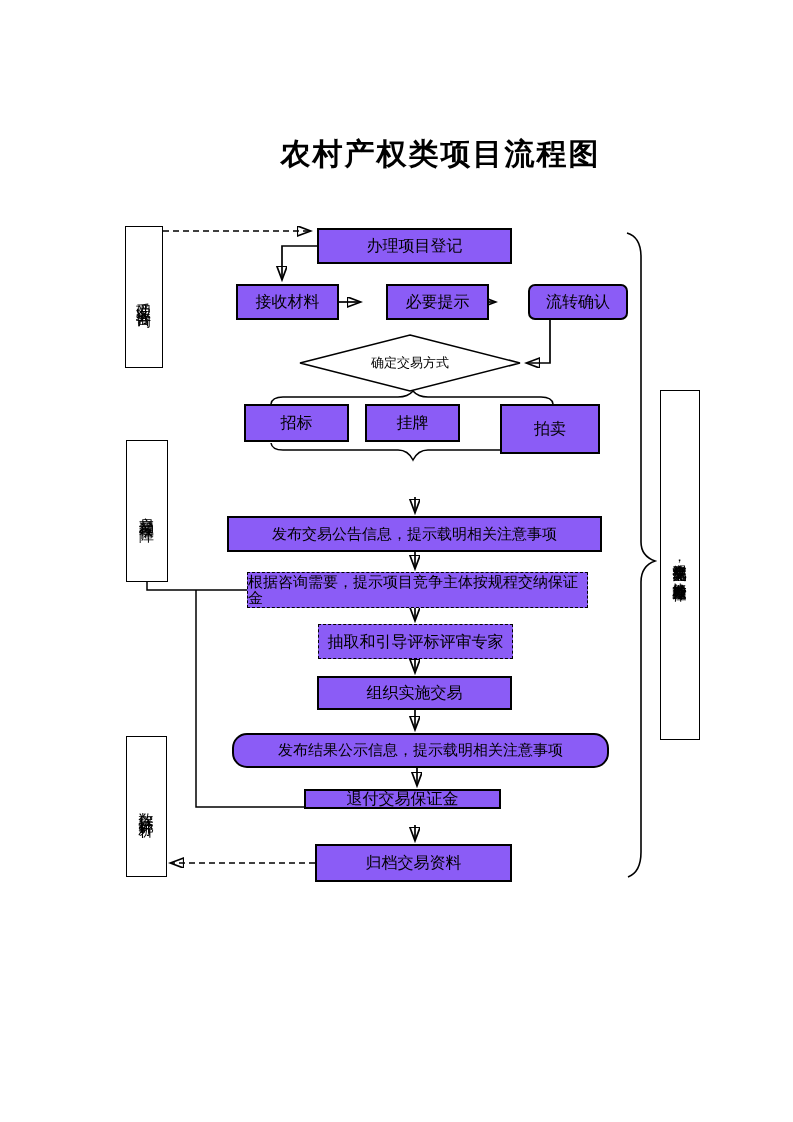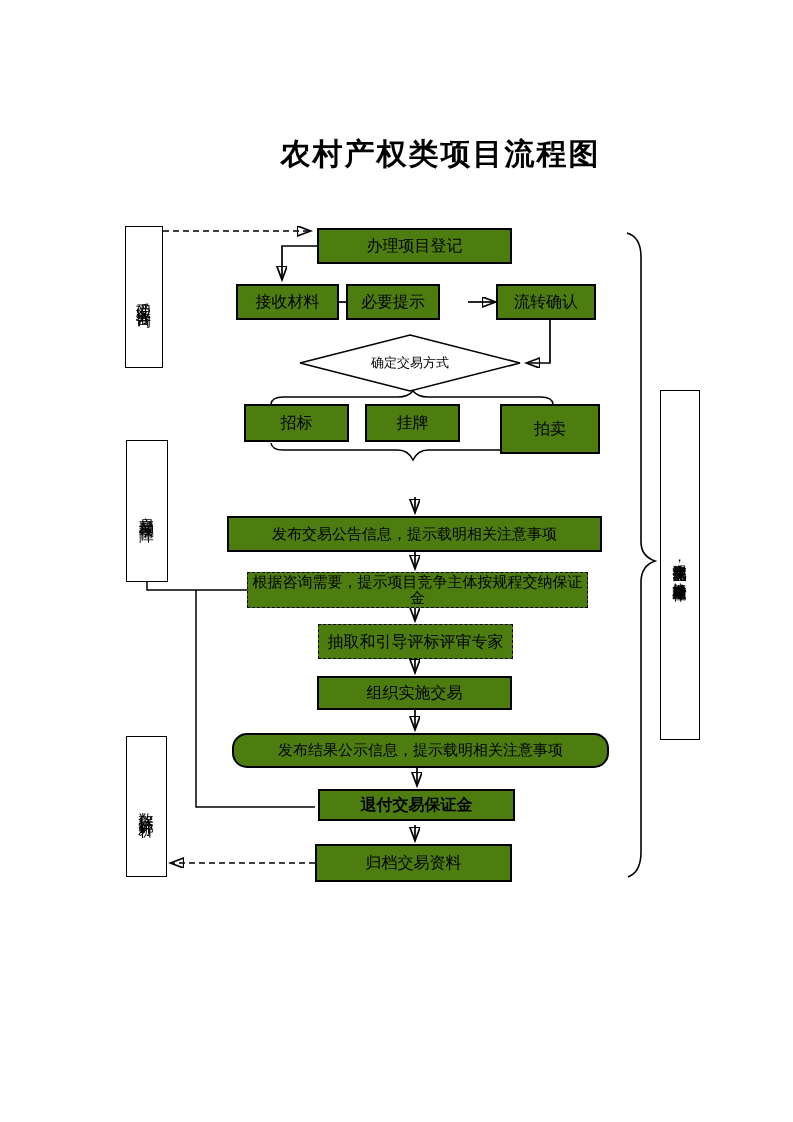--- a/index.html
+++ b/index.html
@@ -9,23 +9,23 @@
     overflow:hidden;
   }
   .title{
     position:absolute;top:134px;left:0;width:793px;text-align:center;
     font-family:"Liberation Serif","DejaVu Serif",serif;
     font-weight:bold;font-size:30px;letter-spacing:2px;margin-left:44px;
   }
   .wires{position:absolute;top:0;left:0;z-index:1;}
   .wires path,.wires polygon{stroke:#000;fill:none;}
   .node{
-    position:absolute;box-sizing:border-box;border:2px solid #000;background:#4d7c0f;
+    position:absolute;box-sizing:border-box;border:2px solid #000;background:#8b5cf6;
     display:flex;align-items:center;justify-content:center;
-    font-size:15px;line-height:1.1;text-align:center;z-index:2;
+    font-size:15px;line-height:1.1;z-index:2;
   }
   .node.sm{font-size:16px;}
   .node.dashed{border:1.6px dashed #000;}
   .vbox{
     position:absolute;box-sizing:border-box;border:1.5px solid #000;background:#fff;
     display:flex;align-items:center;justify-content:center;z-index:2;
   }
   .vbox span{
     writing-mode:vertical-rl;text-orientation:upright;
     font-size:15px;letter-spacing:2px;line-height:1;white-space:nowrap;
@@ -95,24 +95,24 @@
   <div class="vbox witness" style="left:660px;top:390px;width:40px;height:350px;">
     <span>实施全流程交易见证，协助做好核查处理工作</span>
   </div>
 
   <div class="node sm" style="left:317px;top:228px;width:195px;height:36px;">
     <span>办理项目登记</span>
   </div>
   <div class="node sm" style="left:236px;top:284px;width:103px;height:36px;">
     <span>接收材料</span>
   </div>
-  <div class="node sm" style="left:346px;top:284px;width:94px;height:36px;">
+  <div class="node sm" style="left:386px;top:284px;width:103px;height:36px;">
     <span>必要提示</span>
   </div>
-  <div class="node sm" style="left:496px;top:284px;width:100px;height:36px;">
+  <div class="node sm" style="left:528px;top:284px;width:100px;height:36px;border-radius:7px;">
     <span>流转确认</span>
   </div>
 
   <div class="diamond-label">确定交易方式</div>
 
   <div class="node sm" style="left:244px;top:404px;width:105px;height:38px;">
     <span>招标</span>
   </div>
   <div class="node sm" style="left:365px;top:404px;width:95px;height:38px;">
     <span>挂牌</span>
@@ -129,20 +129,20 @@
   </div>
   <div class="node dashed sm" style="left:318px;top:624px;width:195px;height:35px;">
     <span>抽取和引导评标评审专家</span>
   </div>
   <div class="node sm" style="left:317px;top:676px;width:195px;height:34px;">
     <span>组织实施交易</span>
   </div>
   <div class="node" style="left:232px;top:733px;width:377px;height:35px;border-radius:15px;">
     <span>发布结果公示信息，提示载明相关注意事项</span>
   </div>
-  <div class="node sm" style="left:318px;top:789px;width:197px;height:32px;font-weight:bold;">
+  <div class="node sm" style="left:304px;top:789px;width:197px;height:20px;">
     <span>退付交易保证金</span>
   </div>
   <div class="node sm" style="left:315px;top:844px;width:197px;height:38px;">
     <span>归档交易资料</span>
   </div>
 
 </div>
 
 </body></html>

